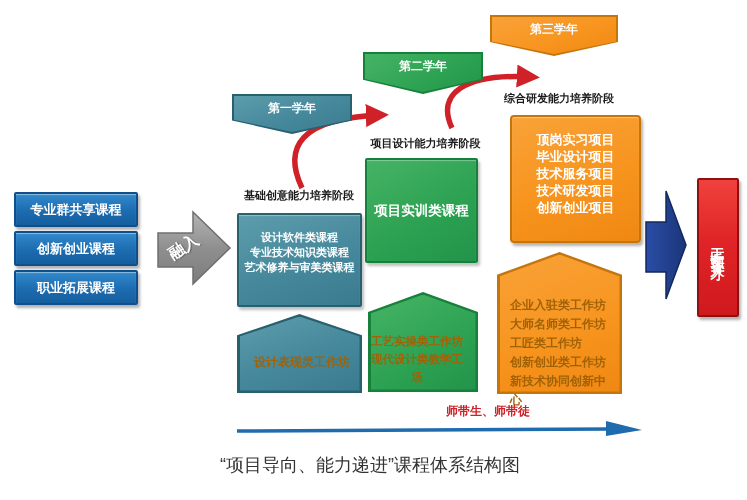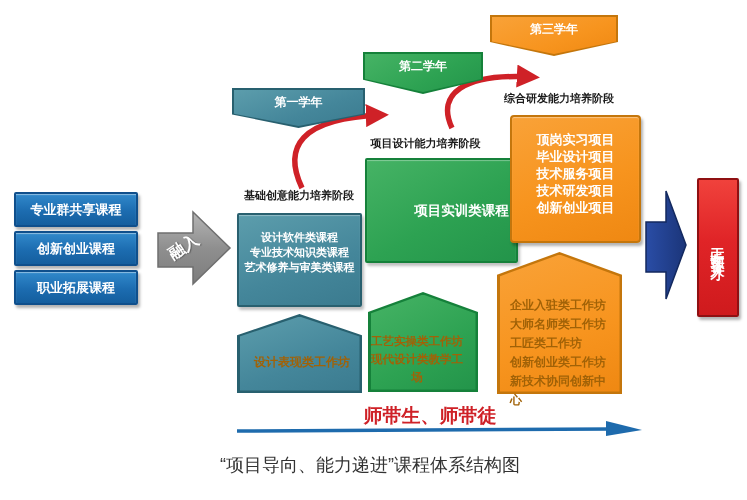--- a/index.html
+++ b/index.html
@@ -42,21 +42,21 @@
     box-shadow:2px 3px 3px rgba(0,0,0,.25), inset 0 1px 1px rgba(255,255,255,.35);
     color:#fff;font-weight:bold;font-size:11px;text-align:center;
     padding-top:15px;line-height:15px;
   }
   .green-box{
     left:365px;top:158px;width:109px;height:101px;
     background:linear-gradient(150deg,#46b365 0%,#2da252 55%,#23944a 100%);
     border:2px solid #15813a;border-radius:2px;
     box-shadow:2px 3px 3px rgba(0,0,0,.25), inset 0 1px 1px rgba(255,255,255,.35);
     color:#fff;font-weight:bold;font-size:13.5px;
-    display:flex;align-items:center;justify-content:center;text-align:center;padding-left:40px;
+    display:flex;align-items:center;justify-content:center;text-align:center;
   }
   .orange-box{
     left:490px;top:115px;width:127px;height:110px;
     background:linear-gradient(160deg,#f9a238 0%,#f7941e 55%,#ef8812 100%);
     border:2px solid #c4760c;border-radius:4px;
     box-shadow:2px 3px 3px rgba(0,0,0,.3), inset 0 1px 1px rgba(255,255,255,.4);
     color:#fff;font-weight:bold;font-size:13px;text-align:center;
     padding-top:14px;line-height:17px;margin-left:20px;
   }
   .red-box{
@@ -83,22 +83,22 @@
   .green-fill{background:linear-gradient(150deg,#46b365 0%,#2da252 60%,#23944a 100%);}
   .green-edge{background:#15813a;}
   .orange-fill{background:linear-gradient(160deg,#f9a238 0%,#f7941e 60%,#ef8812 100%);}
   .orange-edge{background:#c4760c;}
 
   .merge-label{
     left:162px;top:237px;width:44px;color:#fff;font-weight:bold;font-size:16px;
     text-align:center;transform:rotate(-33deg);text-shadow:1px 1px 1px rgba(0,0,0,.3);
   }
   .mentoring{
-    left:330px;top:403px;width:200px;text-align:center;
-    color:#cf2127;font-weight:bold;font-size:19px;
+    left:330px;top:403px;width:200px;text-align:right;
+    color:#cf2127;font-weight:bold;font-size:12px;
   }
   .caption{
     left:130px;top:453px;width:480px;text-align:center;
     color:#333;font-weight:400;font-size:18px;
   }
 </style>
 </head>
 <body>
 
 <div class="stage">
@@ -130,21 +130,21 @@
     <line x1="237" y1="431" x2="612" y2="429" stroke="#1e6bad" stroke-width="3.5"></line>
     <polygon points="606,421 642,430 606,436" fill="#1e6bad"></polygon>
   </svg>
 
   <div class="abs blue-box" style="top:192px;">专业群共享课程</div>
   <div class="abs blue-box" style="top:231px;">创新创业课程</div>
   <div class="abs blue-box" style="top:270px;">职业拓展课程</div>
 
   <div class="abs merge-label">融入</div>
 
-  <div class="pennant" style="left:232px;top:88px;width:120px;height:40px;padding-left:13px;">
+  <div class="pennant" style="left:232px;top:94px;width:120px;height:40px;">
     <div class="pout clip-pennant teal-edge"></div>
     <div class="pin clip-pennant teal-fill"></div>
     <div class="plabel">第一学年</div>
   </div>
   <div class="pennant" style="left:363px;top:52px;width:120px;height:42px;">
     <div class="pout clip-pennant green-edge"></div>
     <div class="pin clip-pennant green-fill"></div>
     <div class="plabel">第二学年</div>
   </div>
   <div class="pennant" style="left:490px;top:15px;width:128px;height:41px;">

